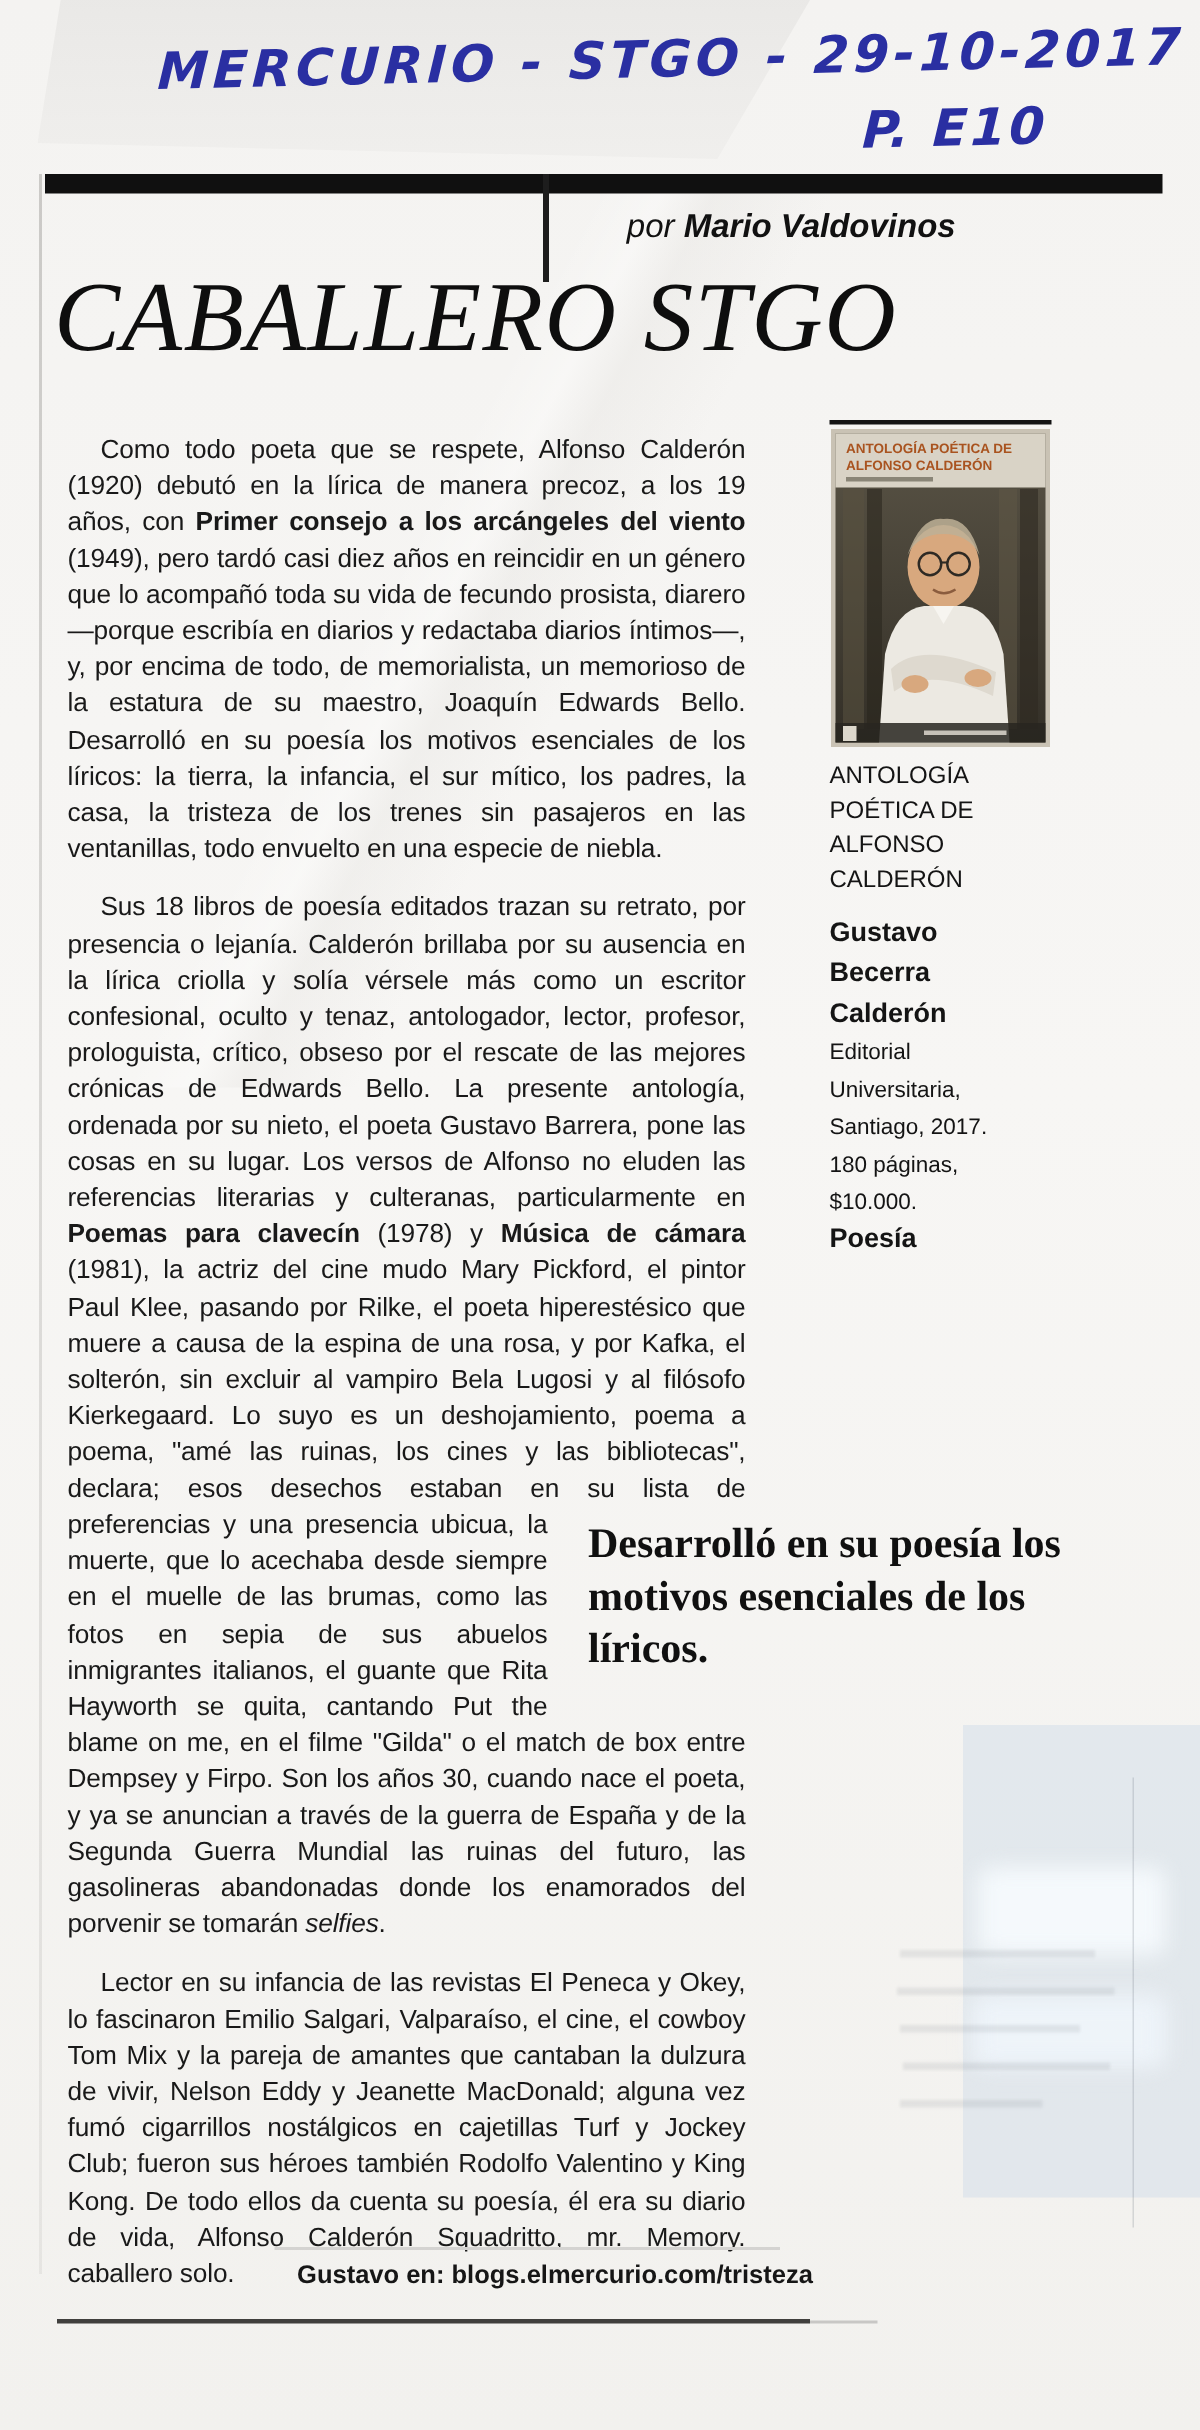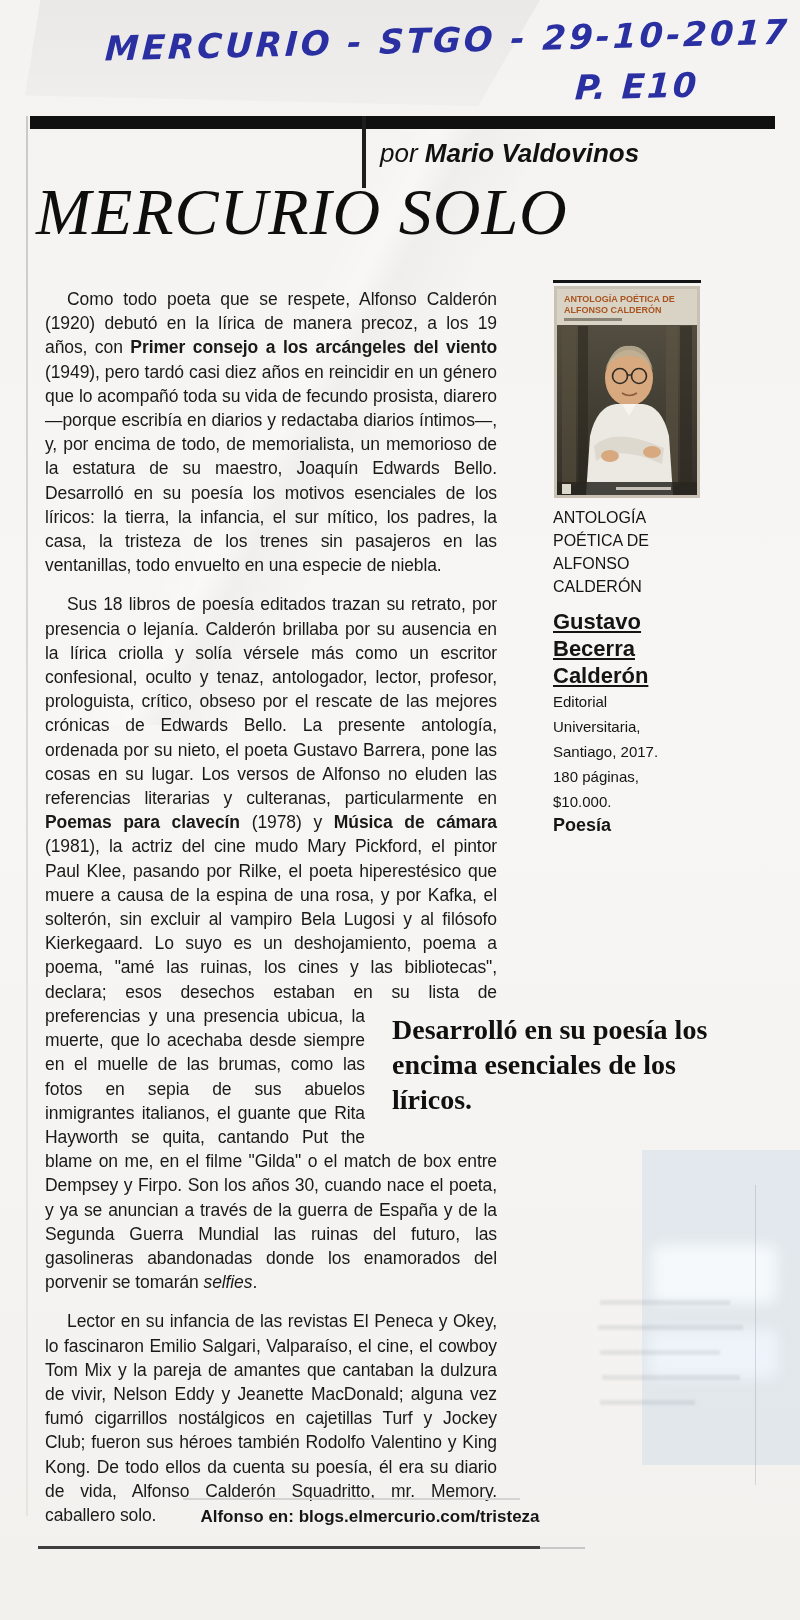--- a/index.html
+++ b/index.html
@@ -29,42 +29,42 @@
 
   
   .annot { font-family:"DejaVu Sans", sans-serif; font-style:italic; font-weight:700;
     color:#2a2fa2; transform:rotate(-1.4deg) skewX(-4deg); white-space:nowrap; }
   .annot1 { left:105px; top:20px; font-size:34px; letter-spacing:3px; }
   .annot2 { left:575px; top:66px; font-size:34px; letter-spacing:2px; }
 
   
   .top-bar { left:30px; top:116px; width:745px; height:13px; background:#101010; }
   .bar-tick { left:362px; top:116px; width:4px; height:72px; background:#1d1d1d; }
-  .byline { left:380px; top:138px; width:295px; text-align:left;
-    font-style:italic; font-size:26px; color:#111; }
+  .byline { left:380px; top:138px; width:295px; text-align:center;
+    font-style:italic; font-size:22px; color:#111; }
   .byline .author { font-weight:700; }
   .headline { left:36px; top:174px; font-family:"Liberation Serif", serif;
     font-style:italic; font-size:66px; letter-spacing:1px; color:#0e0e0e; white-space:nowrap; }
 
   
   .article { left:30px; top:272px; width:482px; font-size:17.5px; line-height:24.2px;
     text-align:justify; letter-spacing:-0.1px; color:#191919; }
   .article p { margin:15px; text-indent:22px; }
   .article b { font-weight:700; }
   .quote-spacer { float:right; width:124px; height:132px; margin-left:8px; }
 
   .pull-quote { left:392px; top:1012px; width:320px; font-family:"Liberation Serif", serif;
     font-weight:700; font-size:28px; line-height:35px; color:#101010; }
 
   
   .cover-rule { left:553px; top:280px; width:148px; height:3px; background:#141414; }
   .book-cover { left:554px; top:286px; width:146px; height:212px; }
   .caption { left:553px; top:506px; width:178px; color:#141414; }
   .caption-title { font-size:16px; line-height:23px; font-weight:400; white-space:pre-line; }
-  .caption-author { margin-top:10px; font-size:22px; line-height:27px; font-weight:700; white-space:pre-line;text-decoration:underline; }
+  .caption-author { margin-top:10px; font-size:18px; line-height:27px; font-weight:700; white-space:pre-line; }
   .caption-publisher { font-size:15px; line-height:25px; white-space:pre-line; }
   .caption-genre { font-size:18px; font-weight:700; margin-top:1px; }
 
   
   .footer-rule-above { left:183px; top:1498px; width:337px; height:2px; background:#d4d3d1; }
   .footer { left:110px; top:1507px; width:520px; text-align:center; font-size:17px; font-weight:700; color:#161616; }
   .footer-rule-below { left:38px; top:1546px; width:502px; height:3px; background:#403f3d; }
   .footer-rule-below-light { left:540px; top:1547px; width:45px; height:2px; background:#c8c7c5; }
 </style>
 </head>
@@ -88,29 +88,29 @@
   <div class="abs annot annot1">MERCURIO - STGO - 29-10-2017</div>
   <div class="abs annot annot2">P. E10</div>
 
   <div class="abs top-bar"></div>
   <div class="abs bar-tick"></div>
   <div class="abs byline">
     <span class="prefix">por</span>
     <span> </span>
     <span class="author">Mario Valdovinos</span>
   </div>
-  <div class="abs headline">MERCURIO SOLO</div>
+  <div class="abs headline">CABALLERO STGO</div>
 
   <div class="abs article">
       <p><span>Como todo poeta que se respete, Alfonso Calderón (1920) debutó en la lírica de manera precoz, a los 19 años, con </span><b>Primer consejo a los arcángeles del viento</b><span> (1949), pero tardó casi diez años en reincidir en un género que lo acompañó toda su vida de fecundo prosista, diarero —porque escribía en diarios y redactaba diarios íntimos—, y, por encima de todo, de memorialista, un memorioso de la estatura de su maestro, Joaquín Edwards Bello. Desarrolló en su poesía los motivos esenciales de los líricos: la tierra, la infancia, el sur mítico, los padres, la casa, la tristeza de los trenes sin pasajeros en las ventanillas, todo envuelto en una especie de niebla.</span></p>
       <p><span>Sus 18 libros de poesía editados trazan su retrato, por presencia o lejanía. Calderón brillaba por su ausencia en la lírica criolla y solía vérsele más como un escritor confesional, oculto y tenaz, antologador, lector, profesor, prologuista, crítico, obseso por el rescate de las mejores crónicas de Edwards Bello. La presente antología, ordenada por su nieto, el poeta Gustavo Barrera, pone las cosas en su lugar. Los versos de Alfonso no eluden las referencias literarias y culteranas, particularmente en </span><b>Poemas para clavecín</b><span> (1978) y </span><b>Música de cámara</b><span> (1981), la actriz del cine mudo Mary Pickford, el pintor Paul Klee, pasando por Rilke, el poeta hiperestésico que muere a causa de la espina de una rosa, y por Kafka, el solterón, sin excluir al vampiro Bela Lugosi y al filósofo Kierkegaard. Lo suyo es un deshojamiento, poema a poema, "amé las ruinas, los cines y las bibliotecas", declara; esos desechos estaban en su lista de preferencias y una presencia ubicua, la </span><span class="quote-spacer"></span><span>muerte, que lo acechaba desde siempre en el muelle de las brumas, como las fotos en sepia de sus abuelos inmigrantes italianos, el guante que Rita Hayworth se quita, cantando Put the blame on me, en el filme "Gilda" o el match de box entre Dempsey y Firpo. Son los años 30, cuando nace el poeta, y ya se anuncian a través de la guerra de España y de la Segunda Guerra Mundial las ruinas del futuro, las gasolineras abandonadas donde los enamorados del porvenir se tomarán </span><i>selfies</i><span>.</span></p>
       <p><span>Lector en su infancia de las revistas El Peneca y Okey, lo fascinaron Emilio Salgari, Valparaíso, el cine, el cowboy Tom Mix y la pareja de amantes que cantaban la dulzura de vivir, Nelson Eddy y Jeanette MacDonald; alguna vez fumó cigarrillos nostálgicos en cajetillas Turf y Jockey Club; fueron sus héroes también Rodolfo Valentino y King Kong. De todo ellos da cuenta su poesía, él era su diario de vida, Alfonso Calderón Squadritto, mr. Memory. caballero solo.</span></p>
     </div>
 
-  <div class="abs pull-quote">Desarrolló en su poesía los encima esenciales de los líricos.</div>
+  <div class="abs pull-quote">Desarrolló en su poesía los motivos esenciales de los líricos.</div>
 
   <div class="abs cover-rule"></div>
   <svg class="abs book-cover" viewBox="0 0 146 212">
     <defs>
       <linearGradient id="bgGrad" x1="0" y1="0" x2="0" y2="1">
         <stop offset="0" stop-color="#5a5446"></stop>
           <stop offset="1" stop-color="#332f27"></stop>
       </linearGradient>
     </defs>
     <rect x="0" y="0" width="146" height="212" fill="#c9c2b4"></rect>
@@ -149,20 +149,20 @@
     <div class="caption-publisher">Editorial
 Universitaria,
 Santiago, 2017.
 180 páginas,
 $10.000.</div>
     <div class="caption-genre">Poesía</div>
   </div>
 
   <div class="abs footer-rule-above"></div>
   <div class="abs footer">
-    <span>Alfonso en:</span>
+    <span>Gustavo en:</span>
     <span> </span>
     <span>blogs.elmercurio.com/tristeza</span>
   </div>
   <div class="abs footer-rule-below"></div>
   <div class="abs footer-rule-below-light"></div>
 
 </div>
 
 </body></html>

